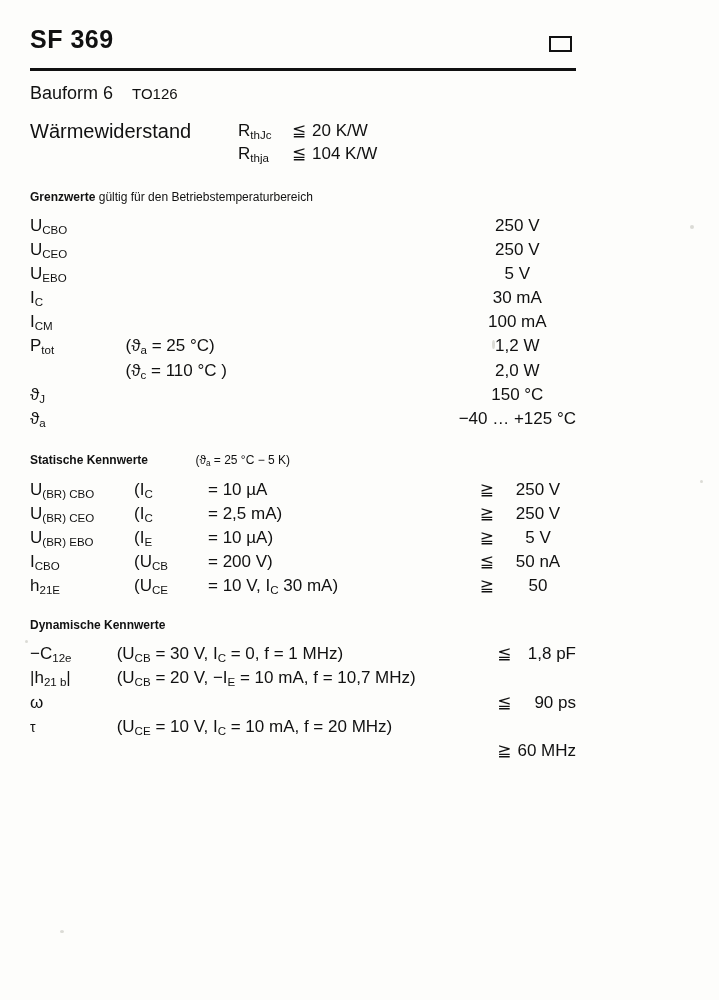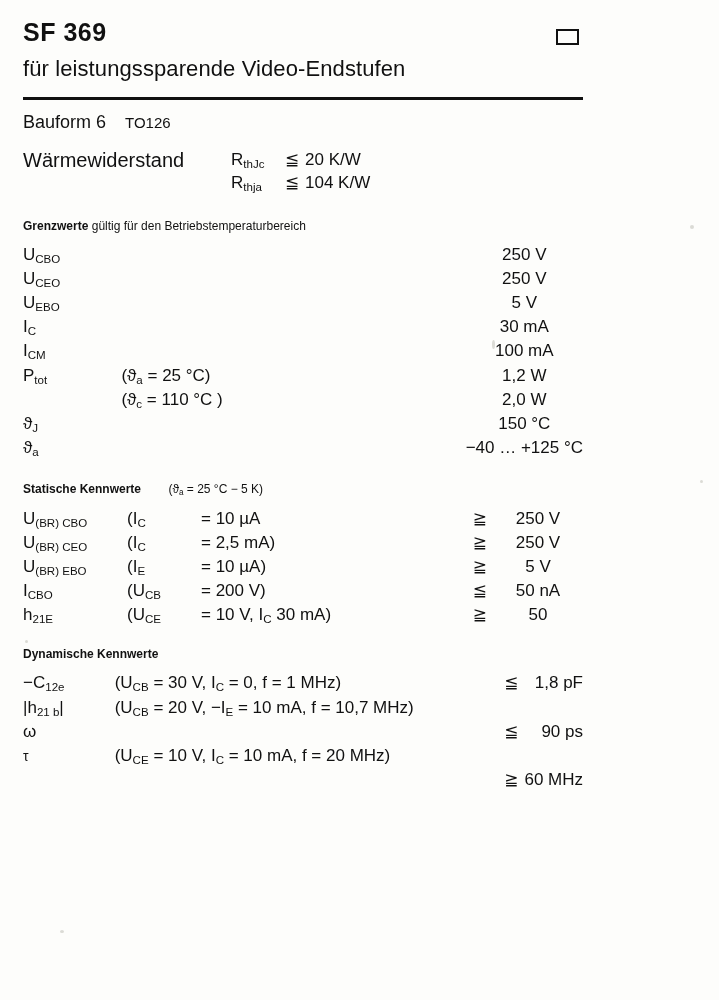--- a/index.html
+++ b/index.html
@@ -12,21 +12,21 @@
     background: #fdfdfb;
     font-family: "Liberation Sans", sans-serif;
     color: #111;
     position: relative;
     overflow: hidden;
   }
   .page {
     position: relative;
     width: 614px;
     height: 1000px;
-    padding: 9px;
+    padding: 16px;
     box-sizing: border-box;
   }
   .inner {
     padding: 10px 22px 0 14px;
   }
 
   
   .head-row {
     display: flex;
     align-items: flex-start;
@@ -94,21 +94,21 @@
   .sec-head {
     font-size: 12px;
     font-weight: bold;
     margin: 0 0 10px 0;
   }
   .sec-head .reg {
     font-weight: normal;
   }
   .sec-head .cond {
     font-weight: normal;
-    margin-left: 24px;
+    margin-left: 44px;
   }
 
   table.tbl {
     width: 100%;
     border-collapse: collapse;
     font-size: 17px;
   }
   table.tbl td {
     padding: 0;
     line-height: 1.42;
@@ -146,21 +146,20 @@
 
 <div class="page">
   <div class="inner">
 
     <div class="head-row">
       <div class="title">SF 369</div>
       <div class="corner-mark"></div>
     </div>
 
     <div class="subtitle">
-      <div>für leistungssparende Video-Endstufen</div>
     </div>
 
     <hr class="rule">
 
     <div class="bauform">
       <span>Bauform 6</span>
       <span class="small">TO126</span>
     </div>
 
     <div class="therm">

